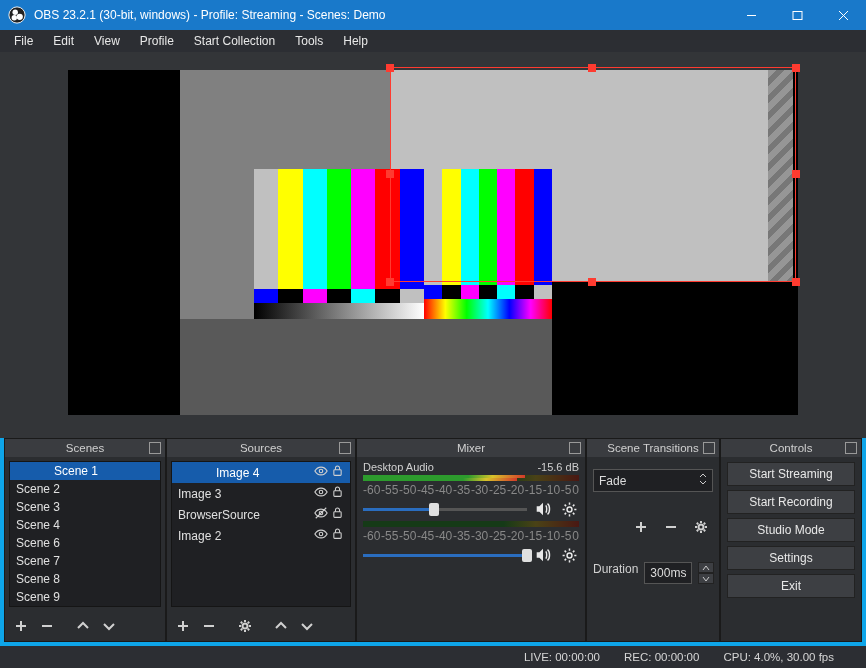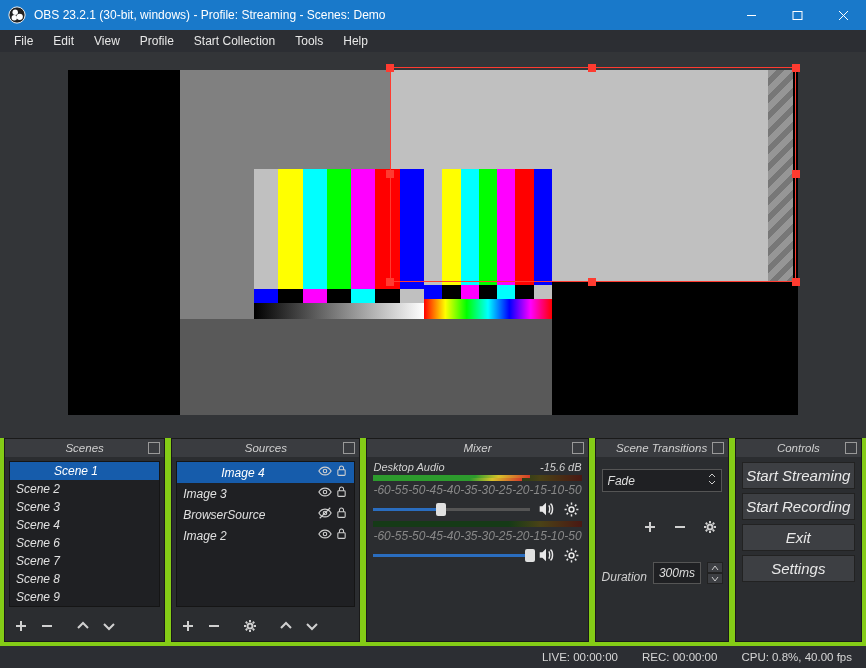--- a/index.html
+++ b/index.html
@@ -24,60 +24,60 @@
 .obj-gray { background: #808080; }
 .obj-lgray { background: #c0c0c0; }
 .obj-dgray { background: #595959; }
 .obj-hatch { background: repeating-linear-gradient(135deg, #969696 0 6px, #777 6px 12px); }
 .obj-sel { border: 1.5px solid #ff3b30; }
 .obj-handle { width: 8px; height: 8px; background: #ff3b30; position: absolute; }
 .obj-colorbars { display: flex; }
 .obj-colorbars > div { flex: 1; }
 
 
-.docks { display: flex; gap: 6px; padding: 0 4px 4px 4px; background: #84cc16; font-style: italic; }
+.docks { display: flex; gap: 0; padding: 0 4px 4px 4px; background: #0ea5e9; }
 .dock { background: #2b2d30; display: flex; flex-direction: column; border: 1px solid #1a1a1a; }
 .dock-header { background: #3a3c40; text-align: center; font-size: 11.5px; padding: 3px 0; position: relative; }
 .dock-pop { position: absolute; right: 4px; top: 3px; width: 12px; height: 12px; border: 1px solid #999; }
 .dock-body { flex: 1; display: flex; flex-direction: column; overflow: hidden; }
 .dock-list { flex: 1; overflow-y: auto; background: #1f2023; border: 1px solid #151515; margin: 4px; }
 .dock-list-row { padding: 2px 6px; font-size: 12px; color: #e0e0e0; display: flex; align-items: center; }
 .dock-list-row.selected { background: #165cab; color: #fff; padding-left: 44px; }
 .dock-list-row .src-icons { margin-left: auto; display: flex; gap: 3px; }
 .dock-toolbar { display: flex; gap: 2px; padding: 4px; align-items: center; }
 .dock-tool-btn { width: 24px; height: 22px; display: flex; align-items: center; justify-content: center; }
 .dock-tool-btn svg { stroke: #d0d0d0; fill: none; stroke-width: 2; }
 
 
-.trans-row { display: flex; align-items: flex-end; gap: 6px; padding: 12px 6px; }
+.trans-row { display: flex; align-items: flex-start; gap: 6px; padding: 12px 6px; }
 .trans-select { flex: 1; background: #1f2023; border: 1px solid #555; color: #ddd; padding: 3px 5px; display: flex; justify-content: space-between; align-items: center; }
 .trans-input { background: #1f2023; border: 1px solid #555; color: #ddd; padding: 3px 5px; flex: 1; }
 .arrow-btns { display: flex; flex-direction: column; }
 .arrow-btns .ab { background: #3d3f43; border: 1px solid #222; height: 11px; width: 16px; display: flex; align-items: center; justify-content: center; }
 .ab svg { stroke: #ccc; }
 
 
 .controls-body { padding: 5px 6px; display: flex; flex-direction: column; gap: 4px; }
-.ctrl-btn { background: #3d3f43; border: 1px solid #222; text-align: center; padding: 4px 0; font-size: 15px; color: #e8e8e8; }
+.ctrl-btn { background: #3d3f43; border: 1px solid #222; text-align: center; padding: 4px 0; font-size: 12px; color: #e8e8e8; }
 
 
 .mixer-body { padding: 4px 6px; display: flex; flex-direction: column; gap: 2px; flex: 1; }
 .mixer-channel { display: flex; flex-direction: column; gap: 2px; }
 .mixer-head { display: flex; justify-content: space-between; font-size: 11px; }
 .mixer-meter { height: 6px; position: relative; background: #222; }
 .mixer-ticks { font-size: 12px; color: #888; display: flex; justify-content: space-between; }
 .mixer-ctl { display: flex; align-items: center; gap: 6px; }
 .mixer-slider { flex: 1; position: relative; height: 14px; }
 .mixer-slider .track { position: absolute; top: 6px; height: 3px; background: #2a6dbf; left: 0; }
 .mixer-slider .track-r { position: absolute; top: 6px; height: 3px; background: #555; right: 0; }
 .mixer-slider .thumb { position: absolute; top: 1px; width: 10px; height: 13px; background: #e0e0e0; border-radius: 2px; }
 .mixer-cog, .mixer-speaker { width: 20px; height: 20px; display: flex; align-items: center; justify-content: center; }
 
 
-.statusbar { background: #2c2e33; height: 22px; display: flex; align-items: center; gap: 24px; padding: 0 14px; justify-content: flex-end; font-size: 11.5px; color: #d6d6d6; }
+.statusbar { background: #2c2e33; height: 22px; display: flex; align-items: center; gap: 24px; padding: 0 32px; justify-content: flex-end; font-size: 11.5px; color: #d6d6d6; }
 
 .icon-sm svg { display: block; }
 
 ::-webkit-scrollbar { width: 0; }
 </style>
 </head>
 <body>
 
 <div class="titlebar">
   <span class="app-icon icon-sm">
@@ -451,29 +451,30 @@
           <span class="ab">
               <svg width="8" height="6">
                 <polyline points="1,1 4,5 7,1" fill="none" stroke-width="1"></polyline>
               </svg>
             </span>
         </div>
       </div>
     </div>
   </div>
 
-  <div class="dock" style="width:128px">
+  <div class="dock" style="width:142px">
     <div class="dock-header"><span>Controls</span><span class="dock-pop"></span></div>
     <div class="controls-body" id="controls-body">
         <div class="ctrl-btn">Start Streaming</div>
         <div class="ctrl-btn">Start Recording</div>
+        <div class="ctrl-btn">Studio Mode</div>
+        <div class="ctrl-btn">Settings</div>
         <div class="ctrl-btn">Exit</div>
-        <div class="ctrl-btn">Settings</div>
       </div>
   </div>
 
 </div>
 
 <div class="statusbar">
   <span>LIVE: 00:00:00</span>
   <span>REC: 00:00:00</span>
-  <span>CPU: 0.8%, 40.00 fps</span>
+  <span>CPU: 4.0%, 30.00 fps</span>
 </div>
 
 </body></html>

